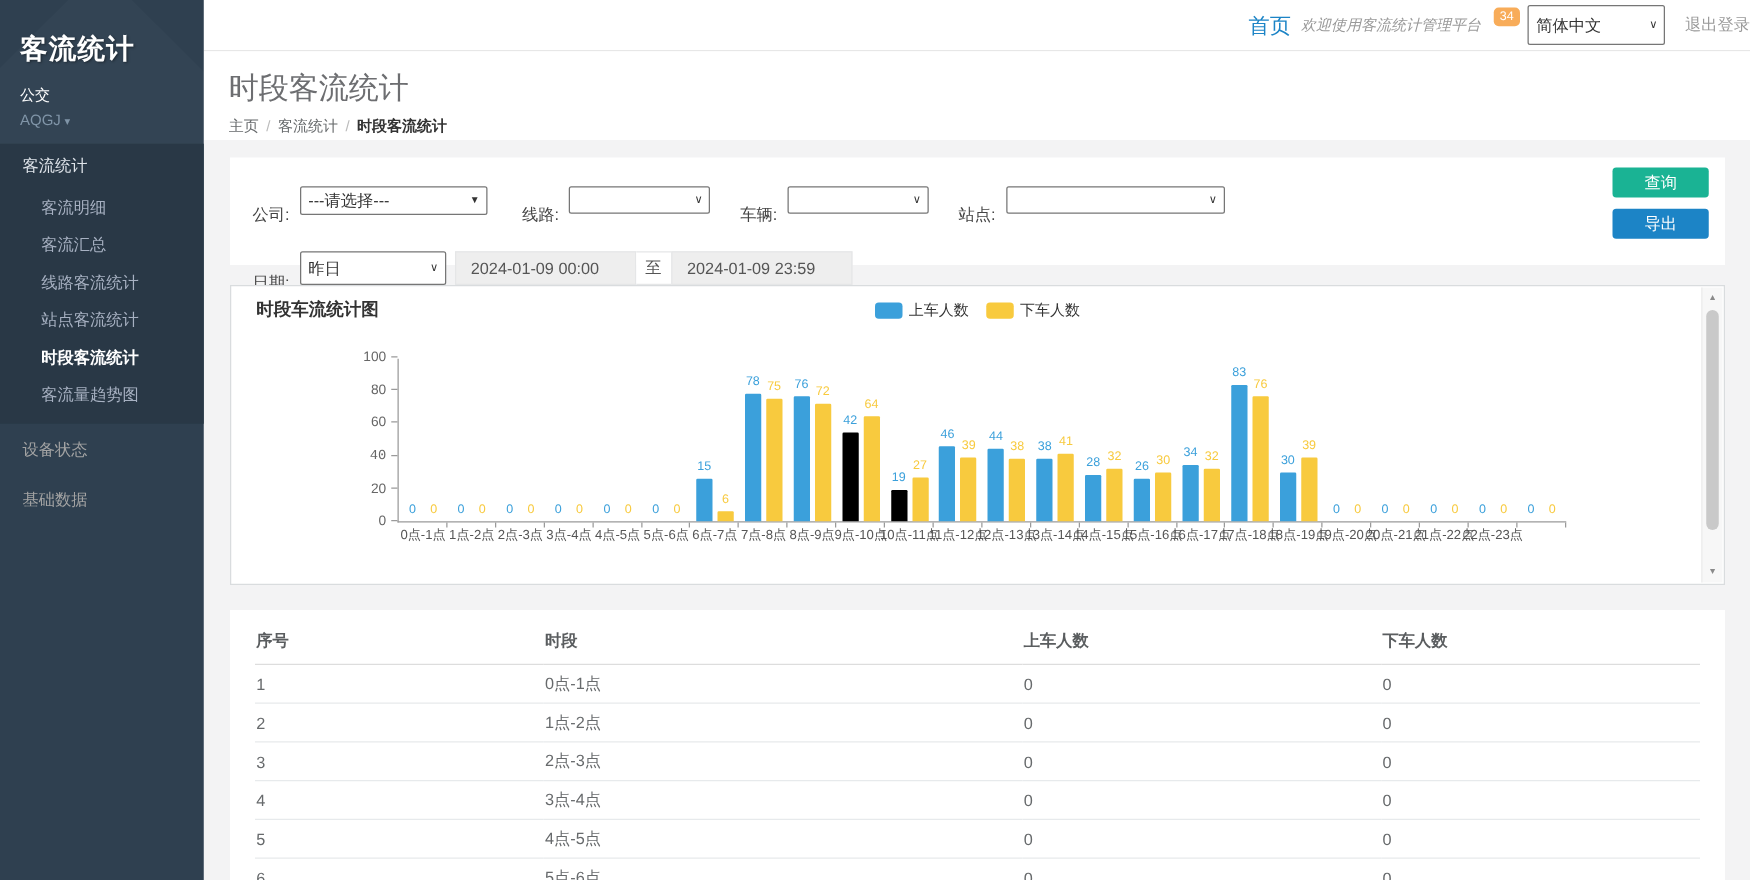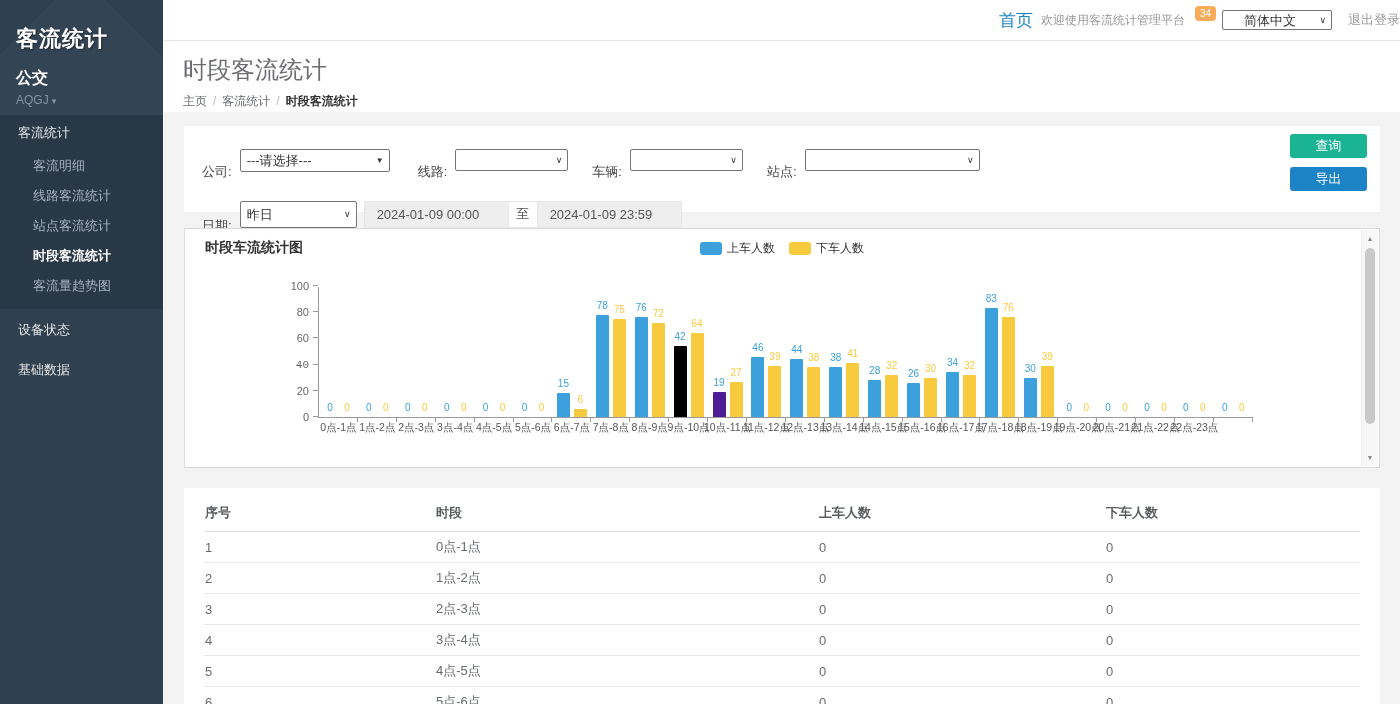--- a/index.html
+++ b/index.html
@@ -8,48 +8,48 @@
 
   
   .sidebar { position:absolute; left:0; top:0; width:163px; height:704px;
     background:#2f4050; z-index:5; }
   .brand-area { padding:16px 16px 12px 16px; height:115px;
     background:linear-gradient(135deg,#2e3f4f 0%,#273navy 0%,#2a3b4b 45%,#223140 100%); position:relative; overflow:hidden; }
   .brand-area::before { content:""; position:absolute; left:-30px; top:20px; width:220px; height:220px;
     background:rgba(255,255,255,0.025); transform:rotate(45deg); }
   .brand-title { color:#ffffff; font-size:22px; font-weight:bold; letter-spacing:1px;
     text-shadow:1px 1px 2px rgba(0,0,0,.4); margin-top:8px; position:relative; }
-  .brand-org { color:#ffffff; font-size:16px; font-weight:bold; margin-top:14px; position:relative; }
+  .brand-org { color:#ffffff; font-size:12px; font-weight:normal; margin-top:14px; position:relative; }
   .brand-user { color:#8095a8; font-size:12px; margin-top:4px; position:relative; cursor:pointer; }
   .brand-user .caret { font-size:9px; margin-left:3px; }
   .nav-section.open { background:#293846; }
-  .nav-header { padding:9px 18px; font-size:13px; color:#e5e5e5; cursor:pointer; }
+  .nav-header { padding:9px 18px; font-size:13px; color:#a3a3a3; cursor:pointer; }
   .nav-header.active { color:#dfe4ea; }
   .nav-section { border-bottom:0; }
   .nav-plain .nav-header { padding:10px 18px; margin-top:2px; }
   .nav-sub { padding-bottom:8px; }
   .nav-item { padding:6px 10px 6px 33px; font-size:13px; color:#a7b1c2; cursor:pointer; }
   .nav-item.active { color:#ffffff; font-weight:bold; }
 
   
   .main { position:absolute; left:163px; top:0; width:1237px; height:704px; }
 
   .topbar { height:41px; background:#ffffff; border-bottom:1px solid #e7e7e7;
     display:flex; align-items:center; justify-content:flex-end; padding-right:0; }
   .topbar .home-link { color:#1c84c6; font-size:17px; margin-right:8px; cursor:pointer; }
-  .topbar .welcome { color:#999; font-size:12px; margin-right:10px; }
+  .topbar .welcome { color:#999; font-size:12px; margin-right:10px;font-style:italic; }
   .topbar .badge { background:#f8ac59; color:#fff; font-size:10px; padding:2px 5px;
     border-radius:4px; position:relative; top:-7px; margin-right:6px; }
   .sel-wrap { position:relative; display:inline-block; }
   .sel-wrap select { appearance:none; -webkit-appearance:none; background:#fff;
     border:1px solid #767676; border-radius:2px; font-size:13px; color:#333;
     padding:2px 20px 2px 6px; font-family:inherit; }
   .sel-wrap .chev { position:absolute; right:6px; top:50%; transform:translateY(-50%);
     font-size:9px; color:#333; pointer-events:none; }
-  .topbar .lang-wrap select { width:110px; height:20px;text-align:center; }
+  .topbar .lang-wrap select { width:110px; height:32px; }
   .topbar .logout { color:#999; font-size:13px; margin-left:16px; white-space:nowrap; cursor:pointer; }
 
   .page-heading { background:#ffffff; padding:13px 20px 12px 20px; height:71px; }
   .page-title { font-size:24px; color:#6d6e71; font-weight:500; }
   .breadcrumb { margin-top:7px; font-size:12px; color:#676a6c; }
   .breadcrumb .sep { color:#bbb; margin:0 6px; }
   .breadcrumb .crumb { cursor:pointer; }
   .breadcrumb .crumb.current { font-weight:bold; color:#333; cursor:default; }
 
   .content { padding:14px 20px 0 21px; }
@@ -123,20 +123,21 @@
   <div class="brand-area">
     <div class="brand-title">客流统计</div>
     <div class="brand-org">公交</div>
     <div class="brand-user"><span>AQGJ</span><span class="caret">▾</span></div>
   </div>
   <div id="nav">
       <div class="nav-section open">
         <div class="nav-header active">客流统计</div>
         <div class="nav-sub">
           <div class="nav-item">客流明细</div>
+          <div class="nav-item">客流汇总</div>
           <div class="nav-item">线路客流统计</div>
           <div class="nav-item">站点客流统计</div>
           <div class="nav-item active">时段客流统计</div>
           <div class="nav-item">客流量趋势图</div>
         </div>
       </div>
       <div class="nav-section nav-plain">
         <div class="nav-header">设备状态</div>
       </div>
       <div class="nav-section nav-plain">
@@ -283,21 +284,21 @@
           <div class="bar-group">
             <div class="bar" style="height: 0px; background: rgb(59, 160, 219);">
               <span class="val" style="color: rgb(59, 160, 219);">0</span>
             </div>
             <div class="bar" style="height: 0px; background: rgb(248, 202, 62);">
               <span class="val" style="color: rgb(248, 202, 62);">0</span>
             </div>
             <span class="x-label">5点-6点</span>
           </div>
           <div class="bar-group">
-            <div class="bar" style="height: 24px; background: rgb(59, 160, 219);">
+            <div class="bar" style="height: 34px; background: rgb(59, 160, 219);">
               <span class="val" style="color: rgb(59, 160, 219);">15</span>
             </div>
             <div class="bar" style="height: 7.86px; background: rgb(248, 202, 62);">
               <span class="val" style="color: rgb(248, 202, 62);">6</span>
             </div>
             <span class="x-label">6点-7点</span>
           </div>
           <div class="bar-group">
             <div class="bar" style="height: 102.18px; background: rgb(59, 160, 219);">
               <span class="val" style="color: rgb(59, 160, 219);">78</span>
@@ -319,21 +320,21 @@
           <div class="bar-group">
             <div class="bar" style="height: 71px; background: #000000;">
               <span class="val" style="color: rgb(59, 160, 219);">42</span>
             </div>
             <div class="bar" style="height: 83.84px; background: rgb(248, 202, 62);">
               <span class="val" style="color: rgb(248, 202, 62);">64</span>
             </div>
             <span class="x-label">9点-10点</span>
           </div>
           <div class="bar-group">
-            <div class="bar" style="height: 24.89px; background: #4c1d95;">
+            <div class="bar" style="height: 24.89px; background: #000000;">
               <span class="val" style="color: rgb(59, 160, 219);">19</span>
             </div>
             <div class="bar" style="height: 35.37px; background: rgb(248, 202, 62);">
               <span class="val" style="color: rgb(248, 202, 62);">27</span>
             </div>
             <span class="x-label">10点-11点</span>
           </div>
           <div class="bar-group">
             <div class="bar" style="height: 60.26px; background: rgb(59, 160, 219);">
               <span class="val" style="color: rgb(59, 160, 219);">46</span>

